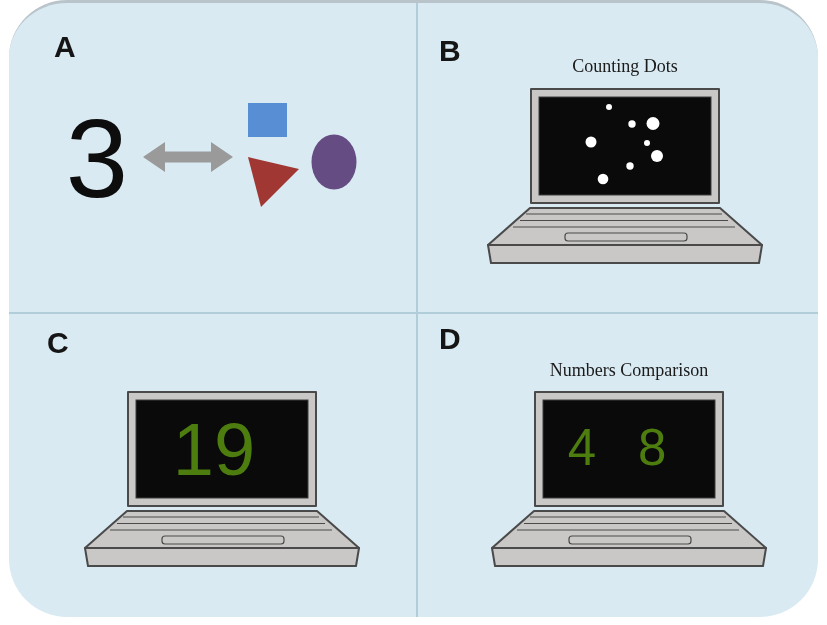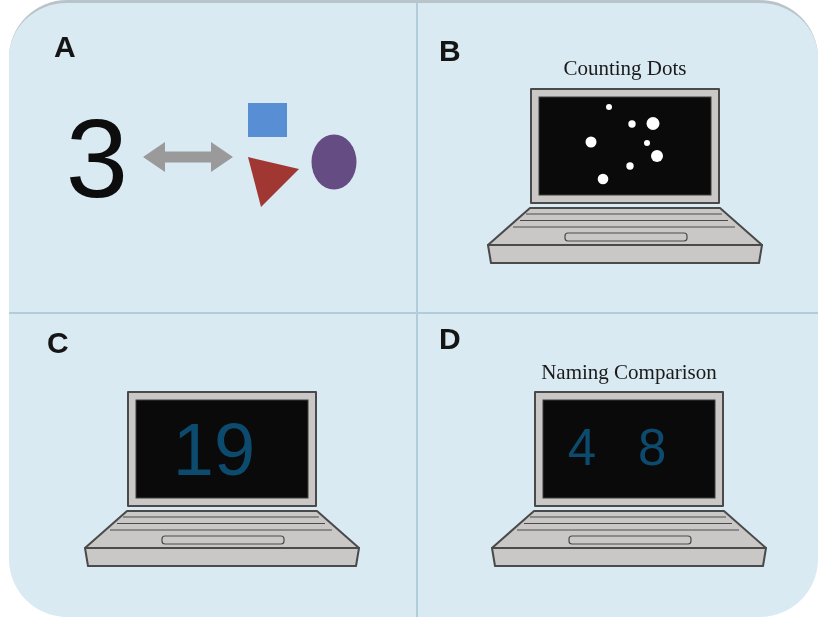--- a/index.html
+++ b/index.html
@@ -68,32 +68,32 @@
 
   .lap-body { fill: #c9c8c6; stroke: #4a4a4a; stroke-width: 2; stroke-linejoin: round; }
   .lap-screen { fill: #0a0a0a; stroke: #3c3c3c; stroke-width: 1; }
   .lap-line { stroke: #4a4a4a; stroke-width: 1.2; fill: none; }
 
   .task-title {
     position: absolute;
     width: 278px;
     text-align: center;
     font-family: "Liberation Serif", serif;
-    font-size: 21px;
+    font-size: 18px;
     color: #1a1a1a;
   }
   .title-b { left: 486px; top: 56px; }
   .title-c { left: 83px;  top: 361px; }
   .title-d { left: 490px; top: 360px; }
 
   .screen-content {
     position: absolute;
     left: 53px; top: 9px;
     width: 156px; height: 98px;
-    color: #0c4a6e;
+    color: #4d7c0f;
   }
   .screen-center {
     display: flex; align-items: center; justify-content: center;
     font-size: 74px;
   }
   .cmp-num {
     position: absolute;
     top: 50%;
     transform: translate(-50%, -53%);
     font-size: 51px;
@@ -156,21 +156,21 @@
       <polygon class="lap-body" points="44,120 234,120 276,157 2,157"></polygon>
       <line class="lap-line" x1="40" y1="126" x2="236" y2="126"></line>
       <line class="lap-line" x1="34" y1="132.5" x2="242" y2="132.5"></line>
       <line class="lap-line" x1="27" y1="139" x2="249" y2="139"></line>
       <rect class="lap-line" x="79" y="145" width="122" height="8" rx="3"></rect>
       <polygon class="lap-body" points="2,157 276,157 273,175 5,175"></polygon>
     </svg>
     <div class="screen-content screen-center">19</div>
   </div>
 
-  <div class="task-title title-d">Naming Comparison</div>
+  <div class="task-title title-d">Numbers Comparison</div>
   <div class="laptop laptop-d">
     <svg width="278" height="178" viewBox="0 0 278 178">
       <rect class="lap-body" x="45" y="1" width="188" height="114"></rect>
       <rect class="lap-screen" x="53" y="9" width="172" height="98"></rect>
       <polygon class="lap-body" points="44,120 234,120 276,157 2,157"></polygon>
       <line class="lap-line" x1="40" y1="126" x2="236" y2="126"></line>
       <line class="lap-line" x1="34" y1="132.5" x2="242" y2="132.5"></line>
       <line class="lap-line" x1="27" y1="139" x2="249" y2="139"></line>
       <rect class="lap-line" x="79" y="145" width="122" height="8" rx="3"></rect>
       <polygon class="lap-body" points="2,157 276,157 273,175 5,175"></polygon>

